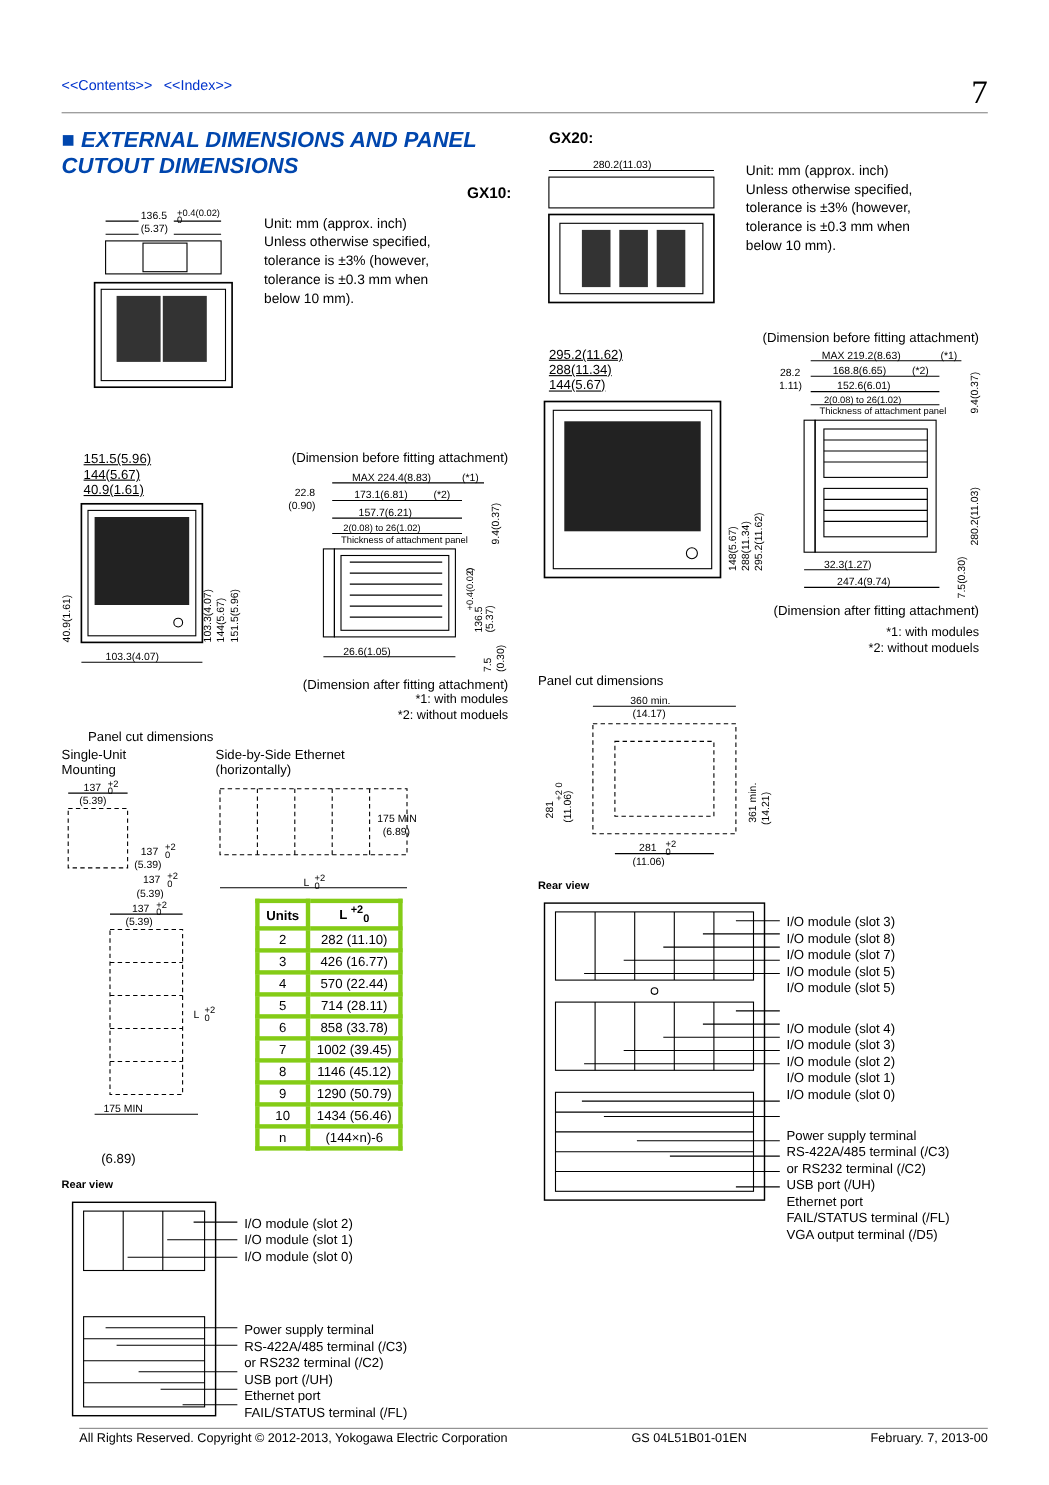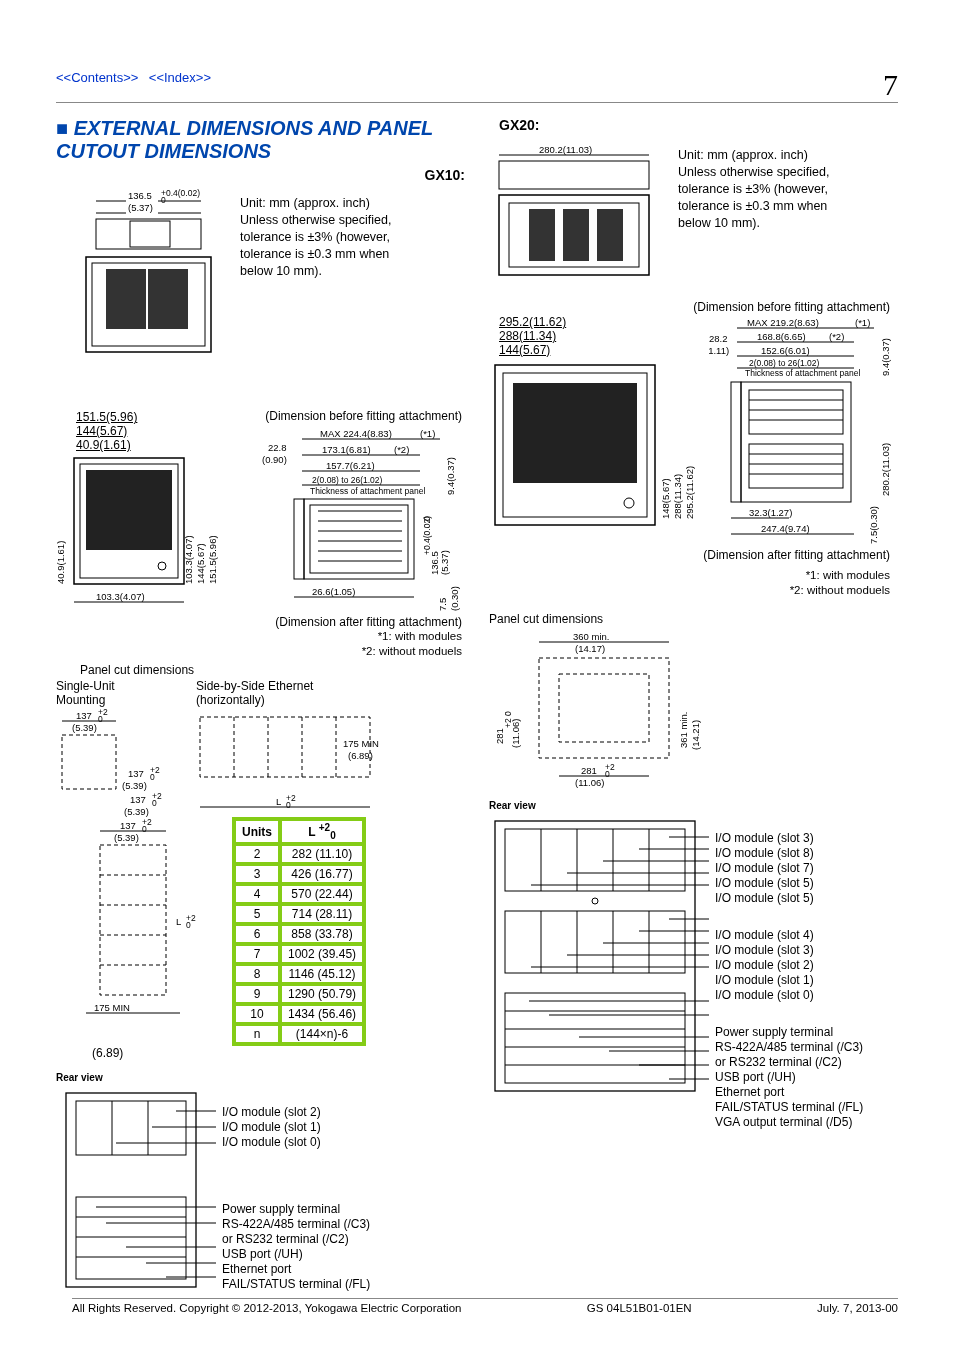--- a/index.html
+++ b/index.html
@@ -557,15 +557,15 @@
           </div>
         </div>
       </div>
     </div>
 
   </div>
 
   <div class="footer">
     <span>All Rights Reserved. Copyright © 2012-2013, Yokogawa Electric Corporation</span>
     <span>GS 04L51B01-01EN</span>
-    <span>July. 7, 2013-00</span>
+    <span>February. 7, 2013-00</span>
   </div>
 </div>
 
 </body></html>

